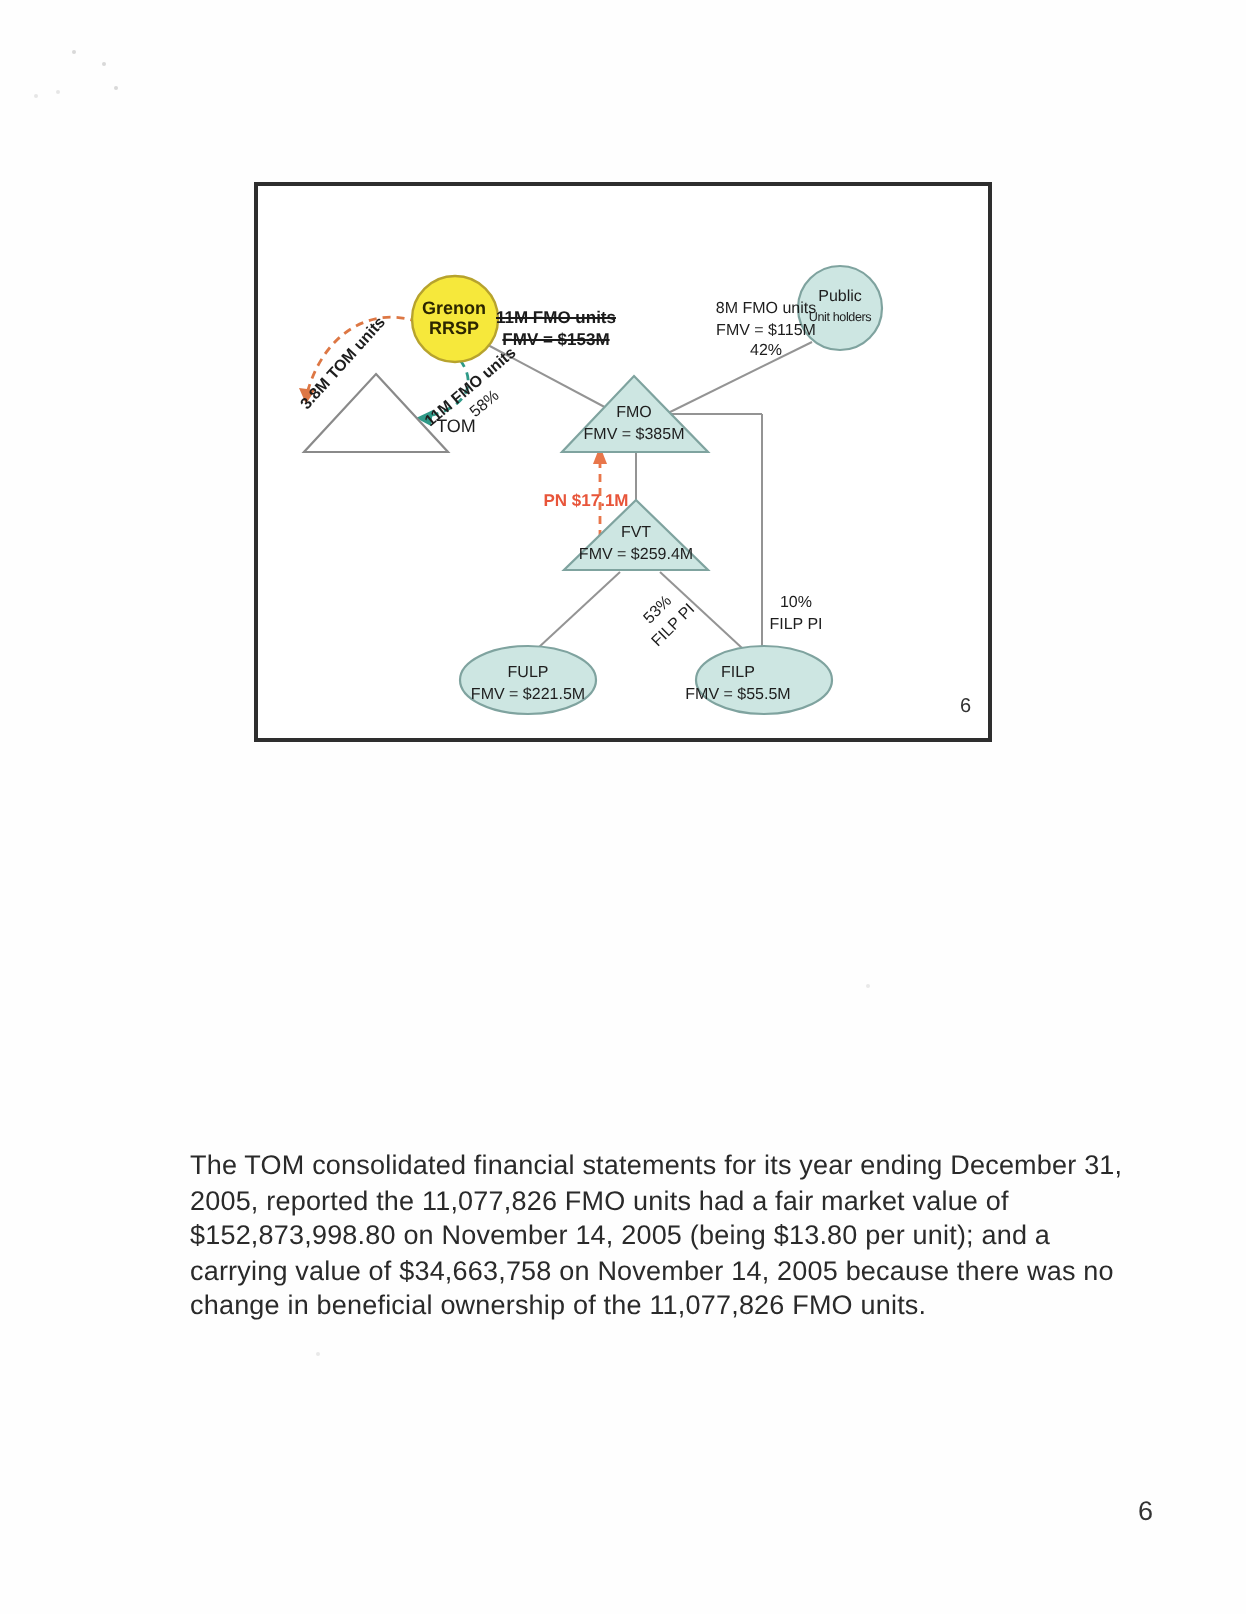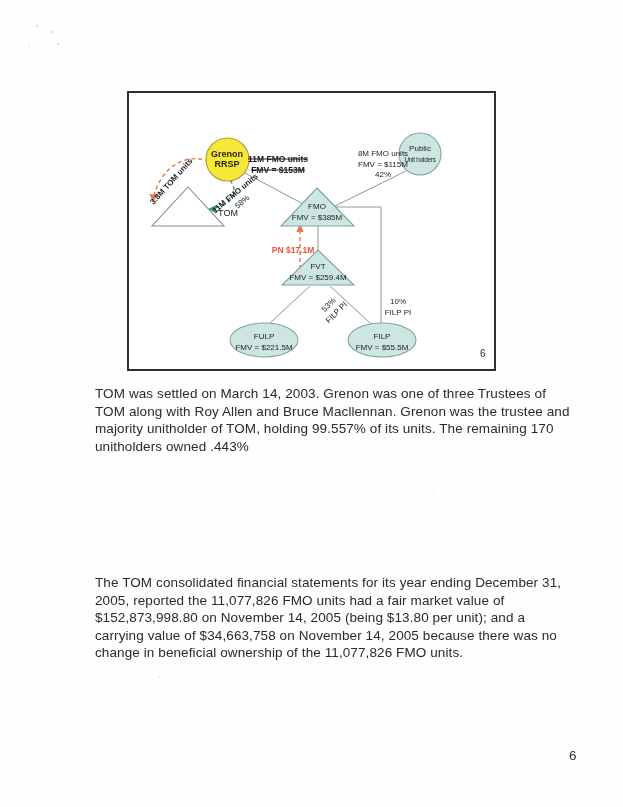--- a/index.html
+++ b/index.html
@@ -84,43 +84,39 @@
     <div class="lbl node-yellow-text" style="left:98px;top:66px">Grenon
 RRSP</div>
     <div class="lbl bold" style="left:59px;top:120px;font-size:9px">TOM</div>
     <div class="lbl" style="left:188px;top:119px">FMO
 FMV = $385M</div>
     <div class="lbl" style="left:189px;top:179px">FVT
 FMV = $259.4M</div>
     <div class="lbl" style="left:291px;top:61px"><span class="pub-l1">Public</span><span class="pub-l2">Unit holders</span></div>
     <div class="lbl" style="left:135px;top:249px">FULP
 FMV = $221.5M</div>
-    <div class="lbl" style="left:253px;top:249px">FILP
+    <div class="lbl" style="left:240px;top:249px">FILP
 FMV = $55.5M</div>
 
     <div class="lbl rot48" style="left:43px;top:89px">3.8M TOM units</div>
     <div class="lbl strike" style="left:149px;top:71px">11M FMO units
 FMV = $153M</div>
     <div class="lbl rot40" style="left:110px;top:105px"><span style="font-weight:bold;display:block">11M FMO units</span><span style="display:block">58%</span></div>
     <div class="lbl" style="left:254px;top:72px">8M FMO units
 FMV = $115M
 42%</div>
     <div class="lbl pn" style="left:164px;top:157px">PN $17.1M</div>
     <div class="lbl rot45" style="left:204px;top:216px">53%
 FILP PI</div>
     <div class="lbl" style="left:269px;top:214px">10%
 FILP PI</div>
 
     <div class="dg-num">6</div>
   </div>
 
-  <div class="para p1">TOM was settled on March 14, 2003. Grenon was one of three Trustees of
-TOM along with Roy Allen and Bruce Macllennan. Grenon was the trustee and
-majority unitholder of TOM, holding 99.557% of its units. The remaining 170
-unitholders owned .443%</div>
   <div class="para p3">The TOM consolidated financial statements for its year ending December 31,
 2005, reported the 11,077,826 FMO units had a fair market value of
 $152,873,998.80 on November 14, 2005 (being $13.80 per unit); and a
 carrying value of $34,663,758 on November 14, 2005 because there was no
 change in beneficial ownership of the 11,077,826 FMO units.</div>
 
   <div class="page-number">6</div>
 </div>
 
 </body></html>

